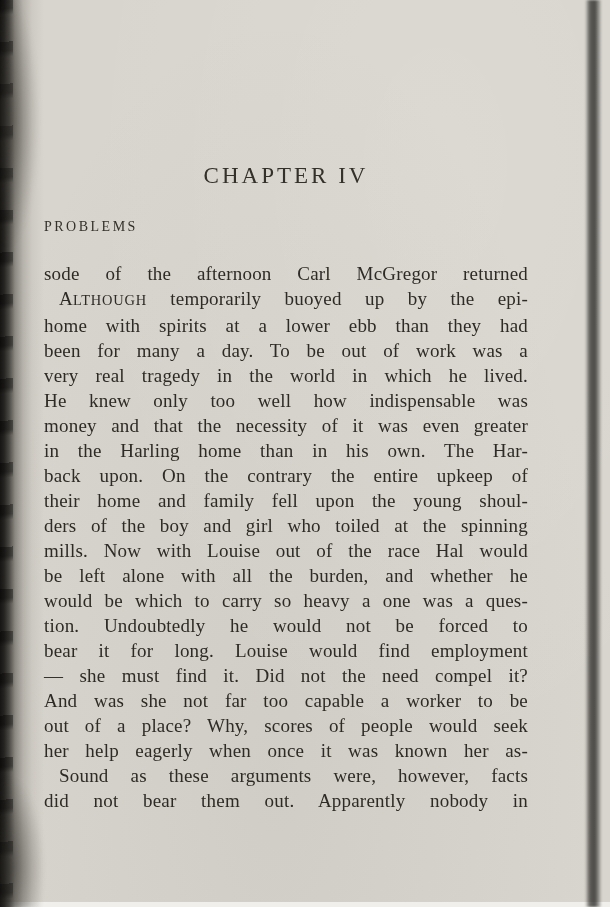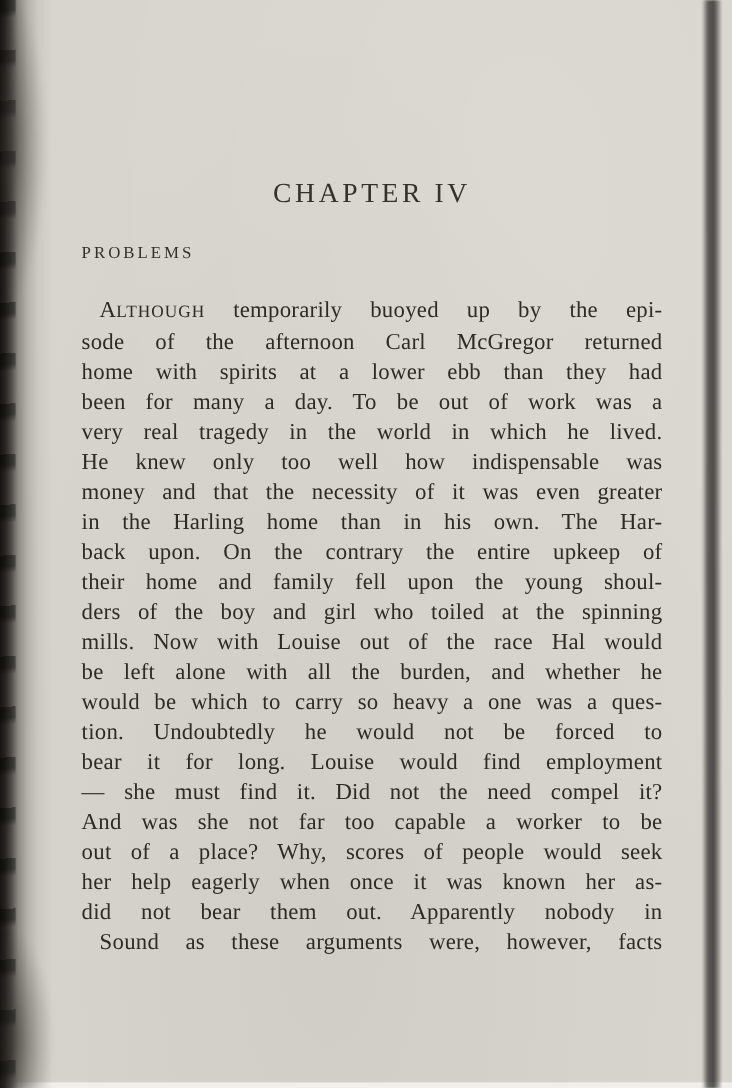--- a/index.html
+++ b/index.html
@@ -44,21 +44,21 @@
       rgba(20,19,17,0) 0%, rgba(20,19,17,0.62) 30%,
       rgba(20,19,17,0.72) 62%, rgba(20,19,17,0.12) 100%);
     filter: blur(1px);
   }
   .bottom-edge-strip {
     position: absolute; left: 0; right: 0; bottom: 0; height: 5px; z-index: 1;
     background: #f0efeb;
   }
   
   .text-column {
-    position: absolute; left: 44px; top: 148px; width: 484px; z-index: 3; margin-left: 24px;
+    position: absolute; left: 44px; top: 163px; width: 484px; z-index: 3;
   }
   .chapter-heading {
     text-align: center;
     font-size: 23px;
     letter-spacing: 3px;
     color: #34312b;
     margin: 0 0 30px 0;
     font-weight: 400;
   }
   .section-heading {
@@ -90,22 +90,22 @@
   <div class="binding-shadow"></div>
   <div class="smudge-top-left"></div>
   <div class="smudge-bottom-left"></div>
   <div class="right-edge-shadow"></div>
 
   <div class="text-column">
     <h1 class="chapter-heading">CHAPTER IV</h1>
     <h2 class="section-heading">PROBLEMS</h2>
 
     <div class="paragraph">
+      <div class="line">sode of the afternoon Carl McGregor returned</div>
       <div class="line indent"><span>A</span><span class="sc">LTHOUGH</span><span> temporarily buoyed up by the epi-</span></div>
-      <div class="line">sode of the afternoon Carl McGregor returned</div>
       <div class="line">home with spirits at a lower ebb than they had</div>
       <div class="line">been for many a day. To be out of work was a</div>
       <div class="line">very real tragedy in the world in which he lived.</div>
       <div class="line">He knew only too well how indispensable was</div>
       <div class="line">money and that the necessity of it was even greater</div>
       <div class="line">in the Harling home than in his own. The Har-</div>
       <div class="line">back upon. On the contrary the entire upkeep of</div>
       <div class="line">their home and family fell upon the young shoul-</div>
       <div class="line">ders of the boy and girl who toiled at the spinning</div>
       <div class="line">mills. Now with Louise out of the race Hal would</div>
@@ -113,17 +113,17 @@
       <div class="line">would be which to carry so heavy a one was a ques-</div>
       <div class="line">tion. Undoubtedly he would not be forced to</div>
       <div class="line">bear it for long. Louise would find employment</div>
       <div class="line">— she must find it. Did not the need compel it?</div>
       <div class="line">And was she not far too capable a worker to be</div>
       <div class="line">out of a place? Why, scores of people would seek</div>
       <div class="line">her help eagerly when once it was known her as-</div>
     </div>
 
     <div class="paragraph">
+      <div class="line indent">Sound as these arguments were, however, facts</div>
       <div class="line">did not bear them out. Apparently nobody in</div>
-      <div class="line indent">Sound as these arguments were, however, facts</div>
     </div>
   </div>
 </div>
 
 </body></html>

